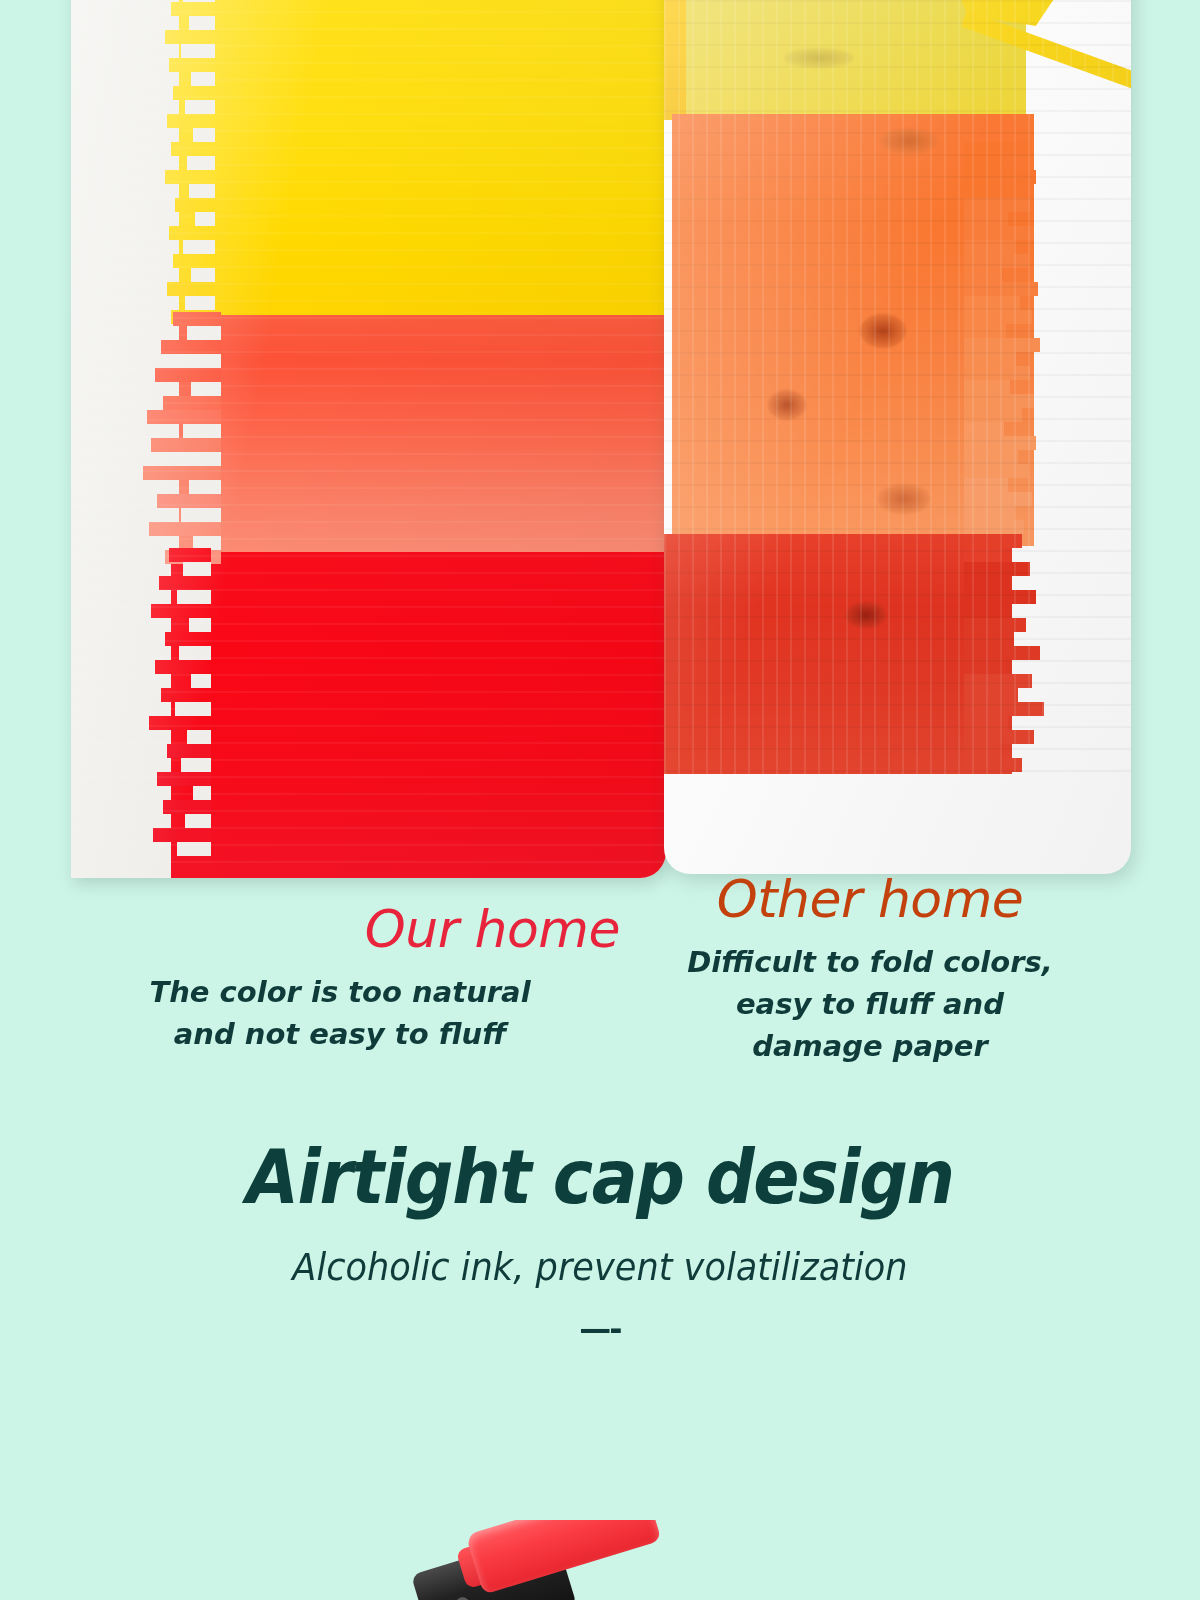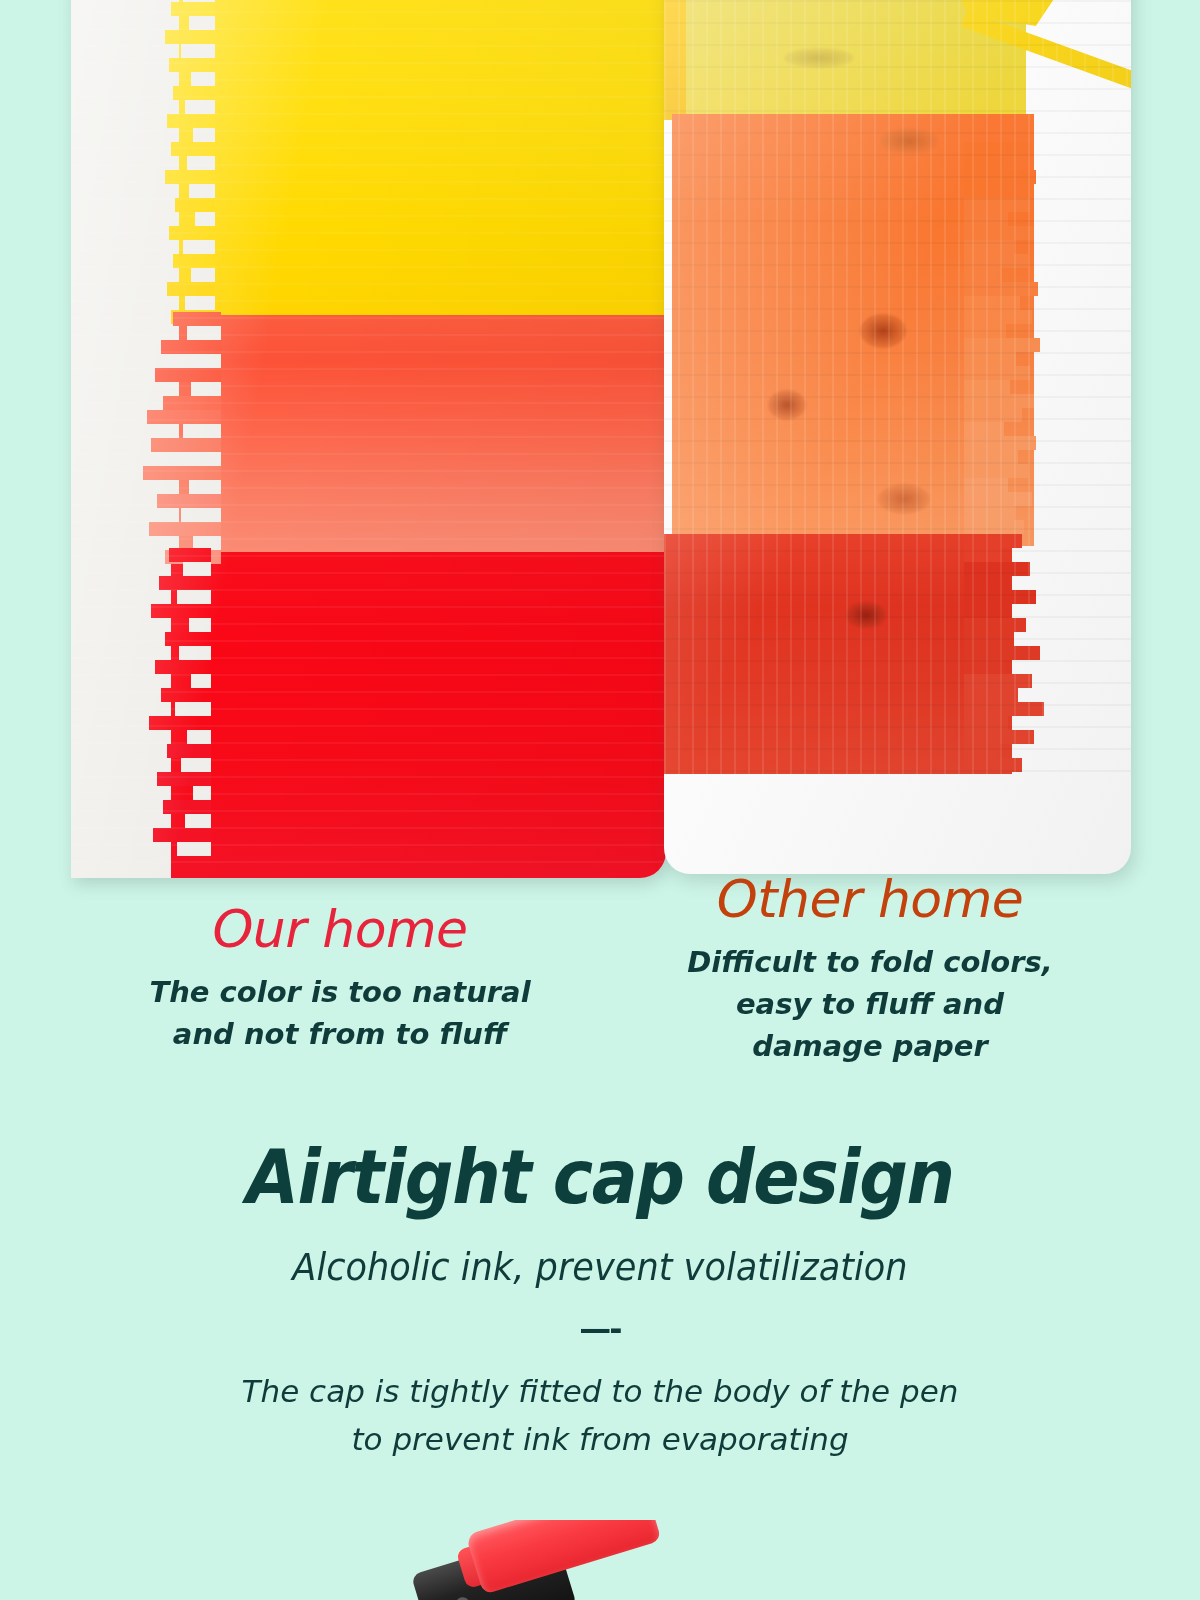--- a/index.html
+++ b/index.html
@@ -163,21 +163,21 @@
 
   .cap-title {
     font-family: "DejaVu Sans", sans-serif;
     font-style: italic;
     font-weight: 400;
     font-size: 52px;
     line-height: 1.05;
     letter-spacing: -0.5px;
     margin: 0 0 14px 0;
   }
-  .cap-title.ours  { color: #e8243c; }
+  .cap-title.ours  { color: #e8243c; text-align: right; }
   .cap-title.other { color: #c2410c; }
 
   .cap-body {
     font-family: "DejaVu Sans", sans-serif;
     font-style: italic;
     font-weight: 600;
     font-size: 29px;
     line-height: 1.45;
     color: #0f3c3a;
     margin: 0;
@@ -449,37 +449,35 @@
            background:repeating-linear-gradient(90deg, rgba(255,255,255,0.10) 0px, rgba(255,255,255,0.10) 2px, rgba(0,0,0,0) 2px, rgba(0,0,0,0) 14px),
                       repeating-linear-gradient(180deg, rgba(0,0,0,0.035) 0px, rgba(0,0,0,0.035) 2px, rgba(0,0,0,0) 2px, rgba(0,0,0,0) 22px);"></div>
     </div>
   </div>
 
   <div class="captions">
 
     <div class="cap cap-left">
       <div class="cap-title ours">Our home</div>
       <div class="cap-body">The color is too natural
-and not from to fluff</div>
+and not easy to fluff</div>
     </div>
 
     <div class="cap cap-right">
       <div class="cap-title other">Other home</div>
       <div class="cap-body">Difficult to fold colors,
 easy to fluff and
 damage paper</div>
     </div>
   </div>
 
   <div class="feature">
     <h1 class="feature-title">Airtight cap design</h1>
     <div class="feature-sub">Alcoholic ink, prevent volatilization</div>
     <div class="feature-divider">—-</div>
-    <div class="feature-desc">The cap is tightly fitted to the body of the pen
-to prevent ink from evaporating</div>
   </div>
 
   <div class="pen-wrap">
     <div class="pen">
       <div class="pen-body">
         <div class="pen-dot"></div>
       </div>
       <div class="pen-clip"></div>
       <div class="pen-cap"></div>
     </div>

